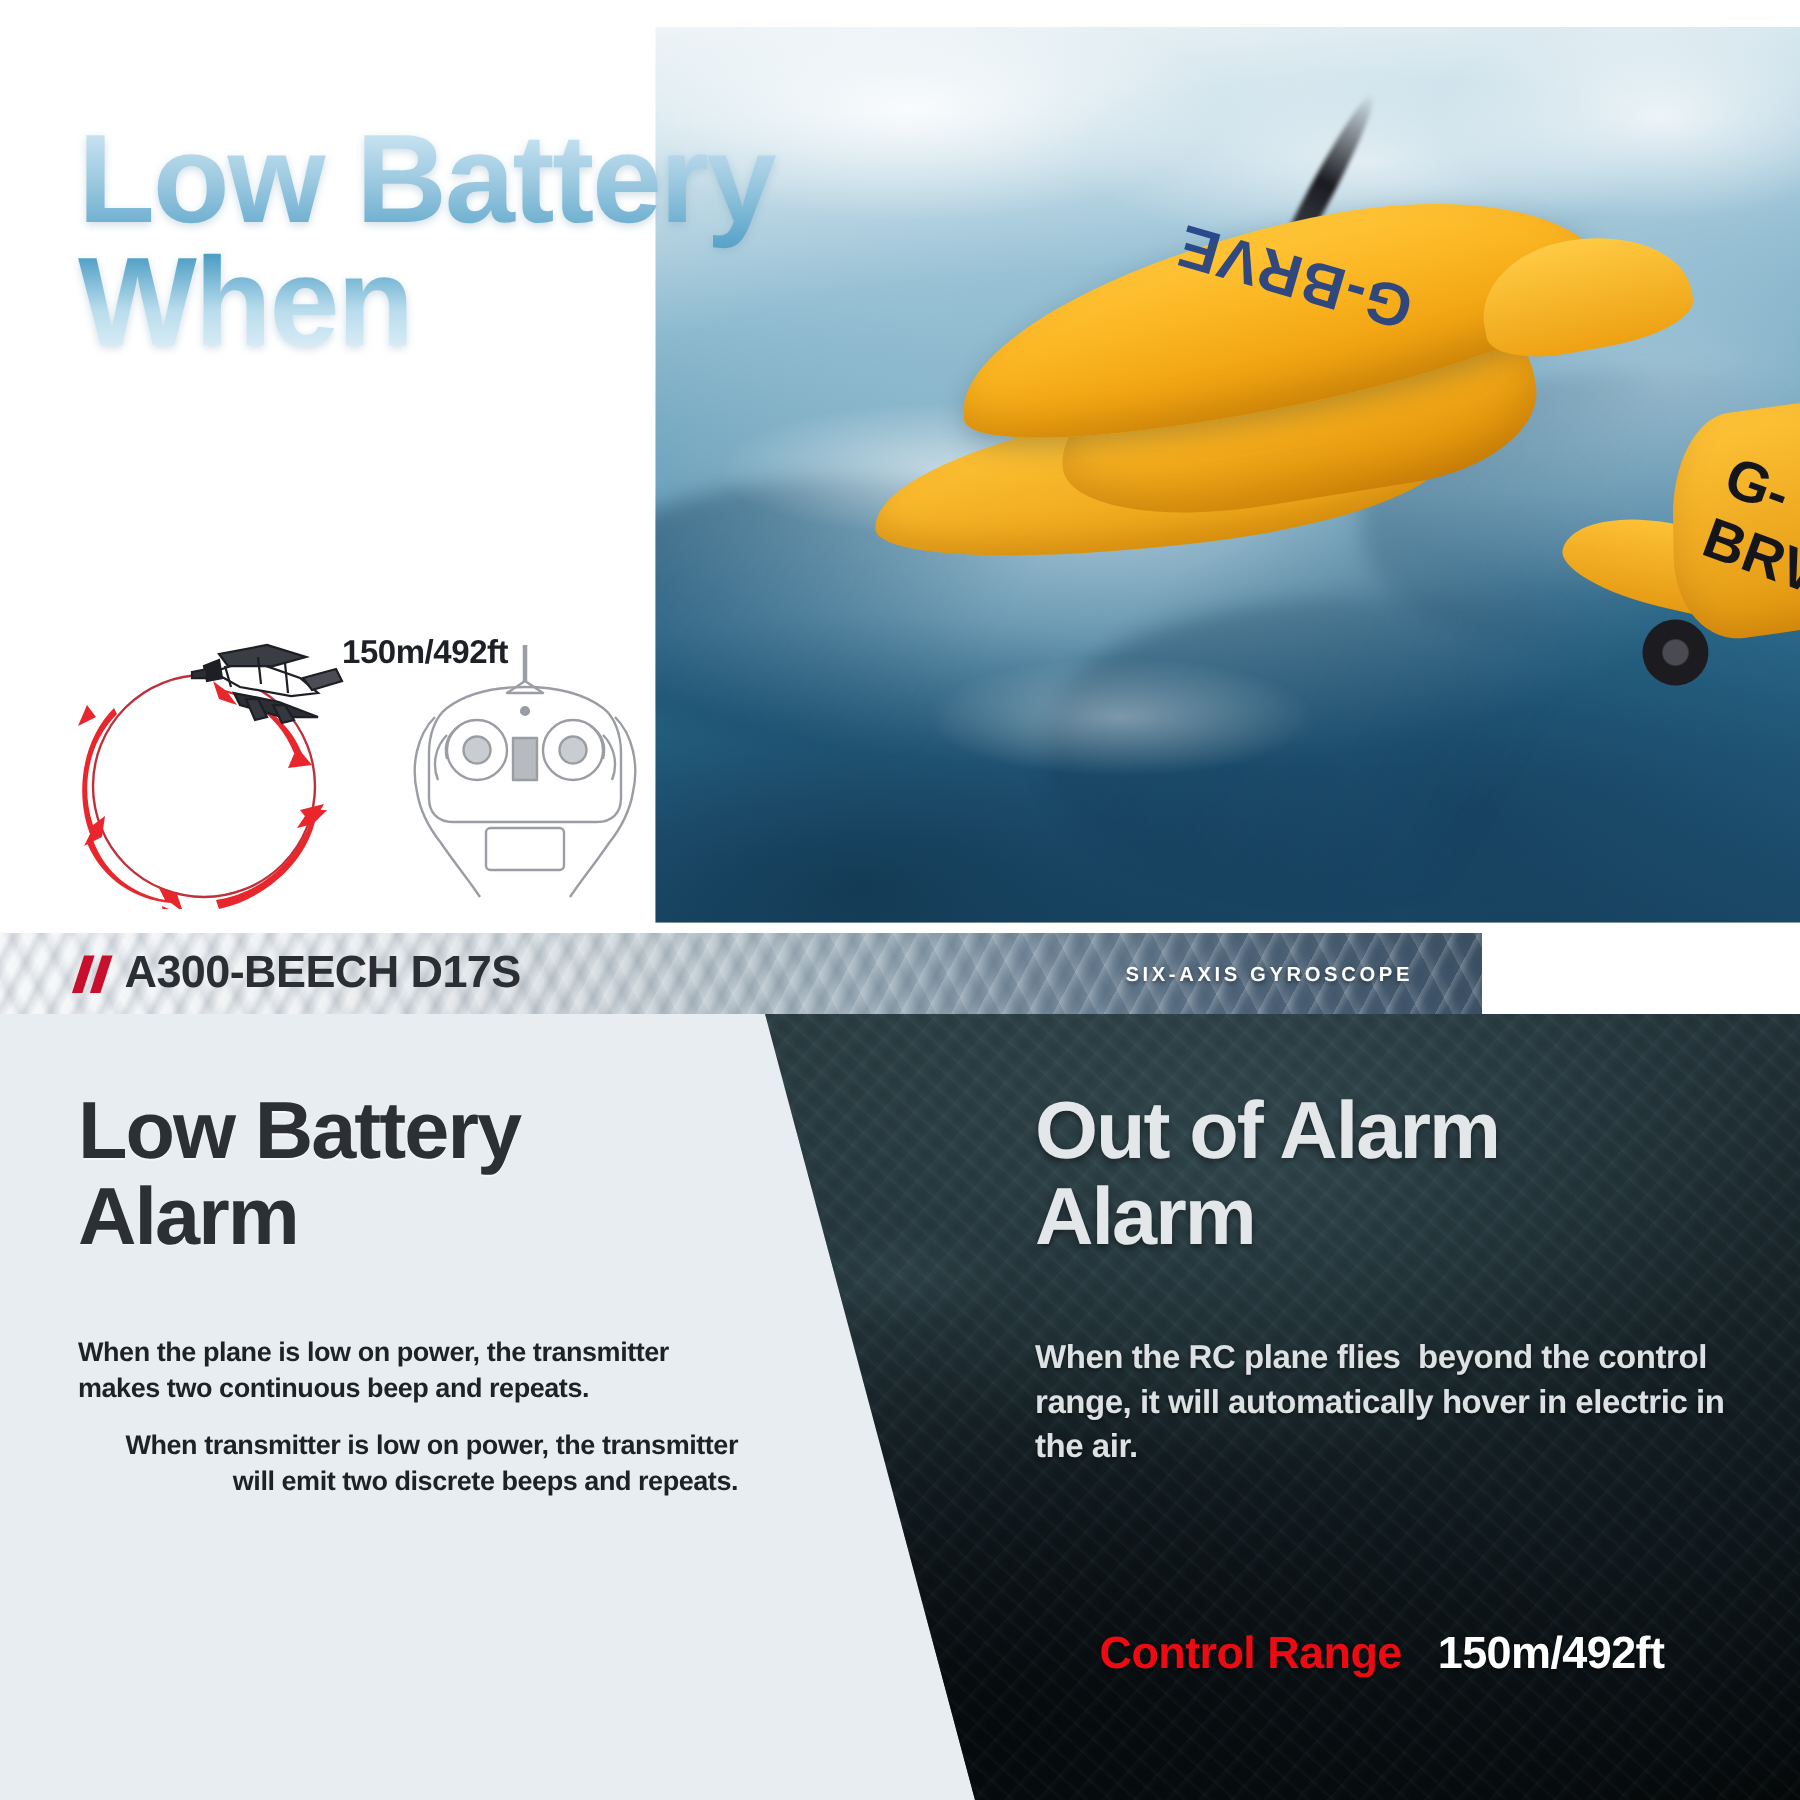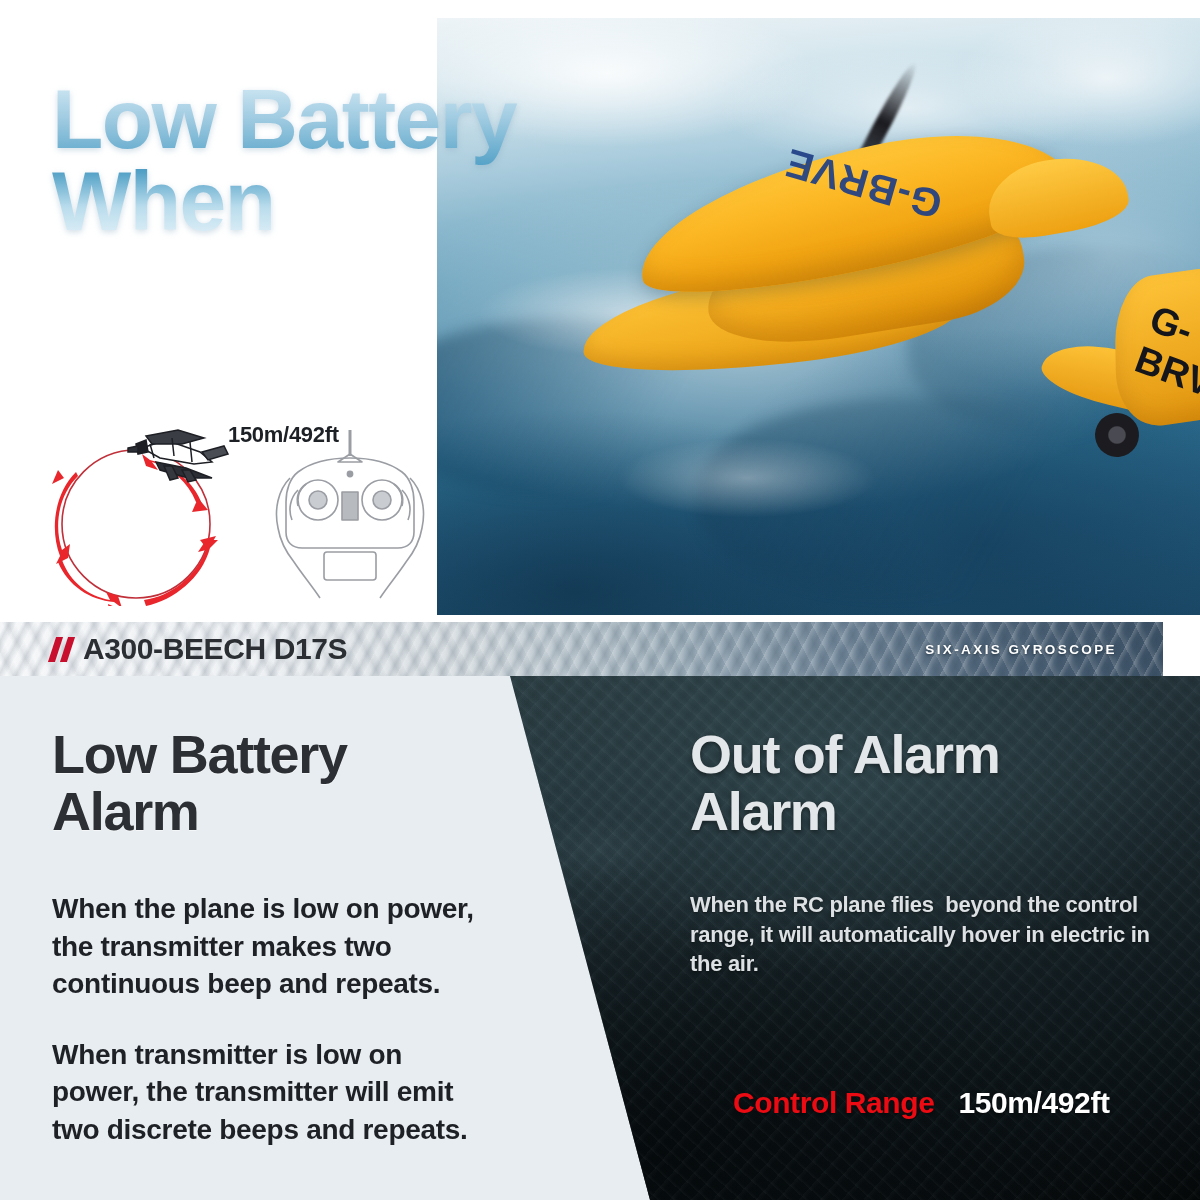--- a/index.html
+++ b/index.html
@@ -161,21 +161,21 @@
   #circle-arrows { position:absolute; left:8px; top:22px; width:176px; height:166px; }
   #range-label {
     position:absolute; left:188px; top:4px;
     font-size:22px; font-weight:700; color:#1d2126; letter-spacing:-0.3px;
   }
   #mini-plane { position:absolute; left:76px; top:4px; width:118px; height:68px; }
   #transmitter-art { position:absolute; left:228px; top:10px; width:165px; height:172px; }
 
   
   #brand-banner {
-    position:absolute; left:0; top:622px; width:1163px; height:54px;
+    position:absolute; left:0; top:622px; width:988px; height:54px;
     overflow:hidden;
     background:
       linear-gradient(90deg,#f4f6f8 0%, #eceff2 22%, #d3dade 40%, #9fb0bb 58%, #73889a 72%, #53687c 84%, #3e5367 100%);
   }
   #brand-banner::after {
     content:""; position:absolute; inset:0;
     background:
       repeating-linear-gradient(118deg, rgba(255,255,255,.20) 0px, rgba(255,255,255,0) 5px, rgba(40,60,80,.14) 9px, rgba(255,255,255,0) 15px),
       repeating-linear-gradient(62deg, rgba(255,255,255,.16) 0px, rgba(255,255,255,0) 7px, rgba(30,50,70,.10) 12px, rgba(255,255,255,0) 19px);
     opacity:.9;
@@ -214,25 +214,25 @@
       repeating-linear-gradient(132deg, rgba(180,210,215,.035) 0px, rgba(255,255,255,0) 5px, rgba(0,0,0,.05) 9px, rgba(0,0,0,0) 16px);
   }
   .speck { position:absolute; border-radius:50%; pointer-events:none; }
 
   #left-block { position:absolute; left:52px; top:50px; width:440px; z-index:4; }
   #left-heading {
     font-size:54px; font-weight:700; line-height:1.06; color:#2c2f33;
     letter-spacing:-1.3px; text-shadow:0 1px 0 rgba(255,255,255,.5);
   }
   .para-left {
-    font-size:28px; font-weight:700; line-height:1.33; color:#1e2125;
+    font-size:18px; font-weight:700; line-height:1.33; color:#1e2125;
     letter-spacing:-0.3px;
   }
   #para-left-1 { margin-top:50px; }
-  #para-left-2 { margin-top:34px; }
+  #para-left-2 { margin-top:14px;text-align:right; }
 
   #right-block { position:absolute; left:690px; top:50px; width:470px; z-index:4; }
   #right-heading {
     font-size:54px; font-weight:700; line-height:1.06; color:#e4e7ea;
     letter-spacing:-1.3px; text-shadow:0 2px 5px rgba(0,0,0,.45);
   }
   #para-right {
     margin-top:50px;
     font-size:22px; font-weight:700; line-height:1.33; color:#dde1e4;
     letter-spacing:-0.3px; text-shadow:0 1px 3px rgba(0,0,0,.5);

